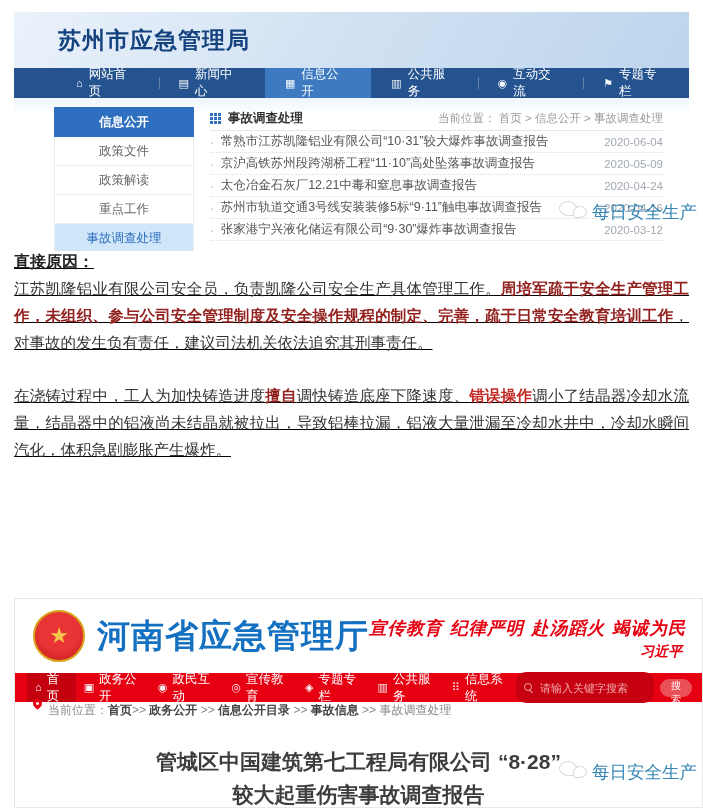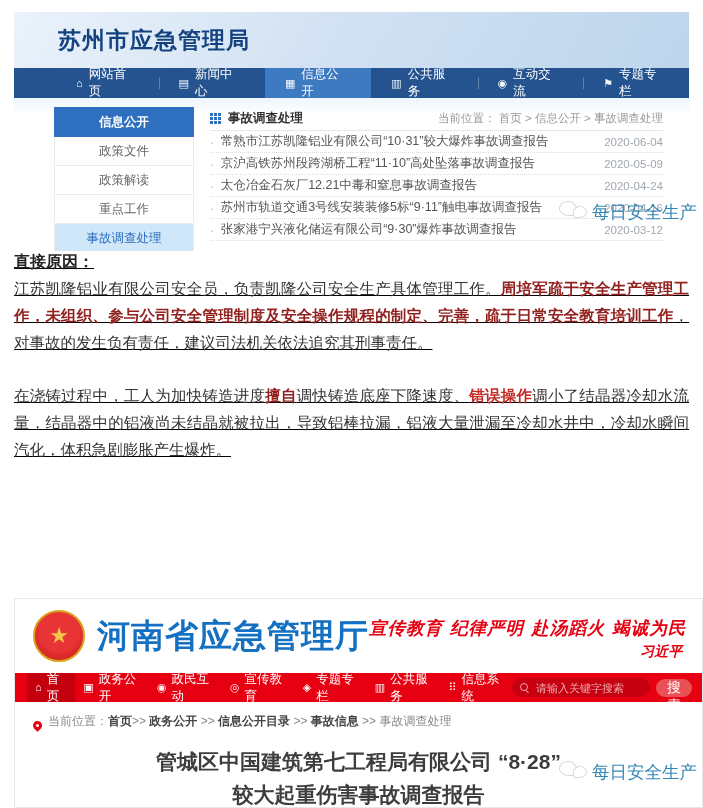--- a/index.html
+++ b/index.html
@@ -65,29 +65,29 @@
   .hn-slogan{margin-left:auto;text-align:right;padding-top:4px;}
   .hn-slogan-line{color:#e60012;font-size:17.5px;font-weight:bold;font-style:italic;
     letter-spacing:1px;font-family:"DejaVu Serif","Liberation Serif",serif;white-space:nowrap;}
   .hn-sign{color:#e60012;font-size:14px;font-weight:bold;font-style:italic;margin-top:3px;margin-right:4px;
     font-family:"DejaVu Serif","Liberation Serif",serif;text-align:right;}
   .hn-nav{height:29px;background:#e60012;display:flex;align-items:center;padding:0 10px 0 12px;color:#fff;}
   .hn-nav-item{display:flex;align-items:center;gap:5px;padding:0 8px;height:100%;font-size:12.5px;cursor:default;}
   .hn-nav-item.active{background:#c4000e;}
   .hn-nav-icon{font-size:11px;line-height:1;opacity:.95;}
   .hn-search{margin-left:auto;display:flex;align-items:center;gap:6px;}
-  .hn-search-box{display:flex;align-items:center;background:#c60011;border-radius:10px;height:19px;padding:0 8px;}
+  .hn-search-box{display:flex;align-items:center;background:#c60011;border-radius:10px;height:31px;padding:0 8px;}
   .search-glass{position:relative;width:9px;height:9px;margin-right:5px;flex-shrink:0;}
   .search-glass::before{content:"";position:absolute;left:0;top:0;width:6px;height:6px;border:1.3px solid #f0a3a3;border-radius:50%;}
   .search-glass::after{content:"";position:absolute;right:0;bottom:0;width:4px;height:1.3px;background:#f0a3a3;transform:rotate(45deg);}
   .hn-search-input{background:transparent;border:none;outline:none;width:104px;font-size:11px;color:#fff;}
   .hn-search-input::placeholder{color:#f0a9a9;}
   .hn-search-btn{background:#ea5157;color:#fff;border:none;border-radius:9px;height:18px;
-    padding:0 11px;font-size:14px;cursor:pointer;}
-  .hn-crumb{height:28px;display:flex;align-items:flex-end;padding-left:18px;font-size:12px;gap:6px;}
+    padding:0 11px;font-size:10px;cursor:pointer;}
+  .hn-crumb{height:28px;display:flex;align-items:flex-start;padding-left:18px;font-size:12px;gap:6px;}
   .pin-icon{width:9px;height:9px;background:#e60012;border-radius:50% 50% 50% 0;
     transform:rotate(-45deg);position:relative;flex-shrink:0;margin-top:-3px;}
   .pin-icon::after{content:"";position:absolute;left:3px;top:3px;width:3px;height:3px;border-radius:50%;background:#fff;}
   .crumb-gray{color:#8a8a8a;}
   .crumb-bold{color:#444;font-weight:bold;}
   .hn-doc-title{margin-top:15px;text-align:center;font-size:21px;font-weight:bold;color:#3d3d3d;line-height:33px;}
 </style>
 </head>
 <body>
 

